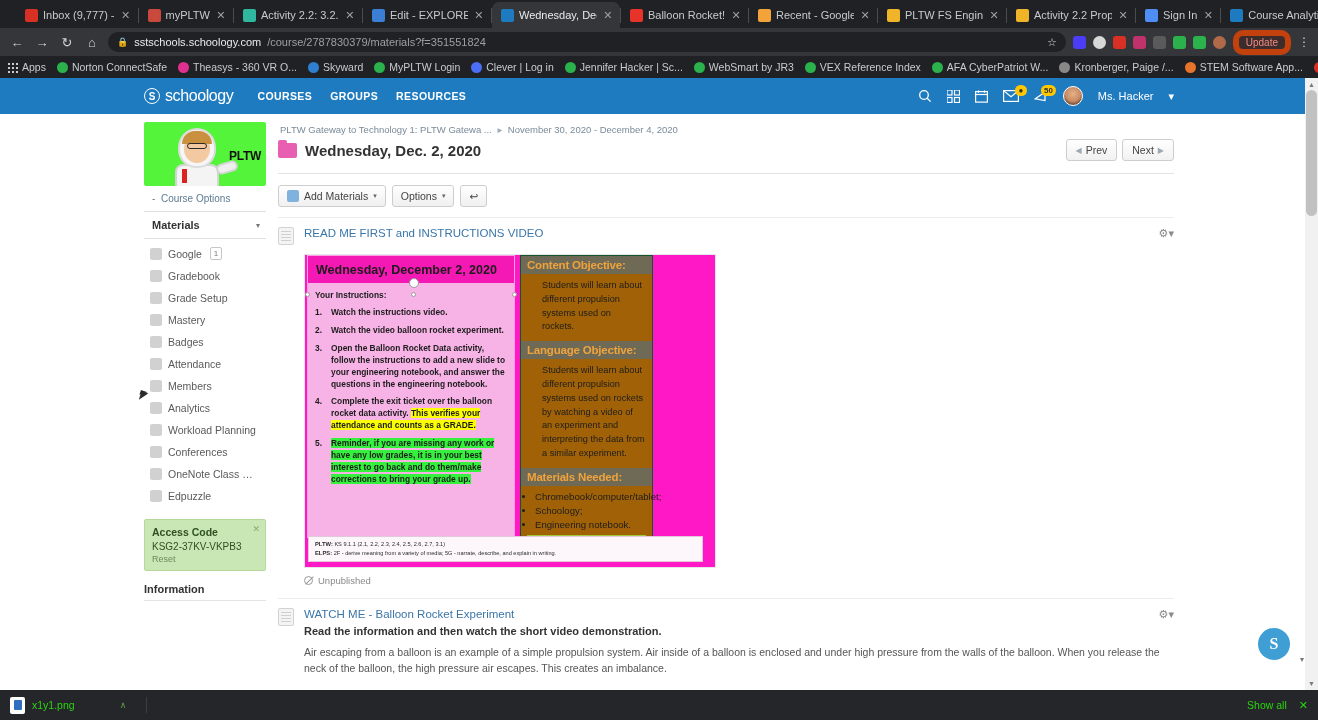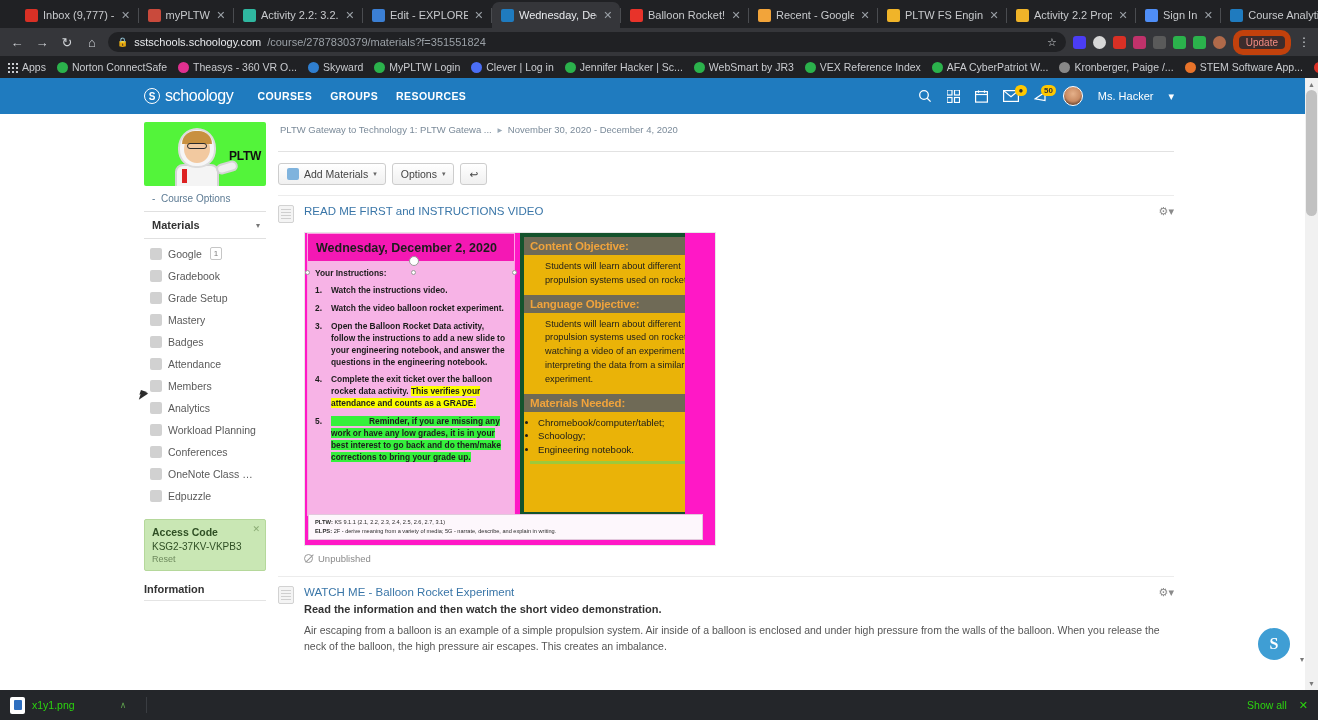--- a/index.html
+++ b/index.html
@@ -201,24 +201,24 @@
   .slide-head {
     background:#f418b4; height:27px; display:flex; align-items:center; padding-left:8px;
     font-size:12.5px; font-weight:bold; color:#1c1c1c;
   }
   .slide-instr { padding: 7px 6px 0 7px; font-size:8.4px; color:#1c1c1c; font-weight:bold; line-height:1.42; }
   .slide-instr .yi { font-weight:bold; display:block; margin-bottom:5px; }
   .olist { margin:0; padding:0; list-style:none; }
   .olist li { display:flex; gap:5px; margin-bottom:6px; }
   .olist .num { flex:0 0 11px; }
   .hl-yellow { background:#fbff00; }
-  .hl-green { background:#35f03c;padding-left:38px; }
+  .hl-green { background:#35f03c; }
   .slide-right {
-    position:absolute; left:215px; top:0; width:196px; height:283px;
-    background:#eab308; border:4px solid #14532d;
+    position:absolute; left:215px; top:0; width:133px; height:283px;
+    background:#a16207; border:1px solid #14532d;
   }
   .obj-head {
     background:#6f6a56; color:#f0a33c; font-weight:bold; font-size:11.5px;
     padding: 3px 6px; letter-spacing:-0.2px;
   }
   .obj-body { font-size:9.2px; color:#1c1c1c; padding:5px 7px 7px 21px; line-height:1.5; }
   .mat-ul { margin:4px 0 0 0; padding-left:14px; font-size:9.6px; color:#1c1c1c; line-height:1.45; }
   .green-rule { height:3px; background:#9ec93a; margin: 4px 6px 0 6px; }
   .slide-magenta { position:absolute; left:380px; top:0; width:31px; height:283px; background:#ff18c6; }
   .slide-footer {
@@ -577,20 +577,34 @@
         </div>
 
         <div class="info-title">Information</div>
       </div>
 
       <div class="content">
         <div class="breadcrumb">
           <span>PLTW Gateway to Technology 1: PLTW Gatewa ...</span>
           <span class="bc-sep">▸</span>
           <span>November 30, 2020 - December 4, 2020</span>
+        </div>
+        <div class="title-row">
+          <span class="folder-ico"></span>
+          <span class="page-title">Wednesday, Dec. 2, 2020</span>
+          <div class="prevnext">
+            <div class="pnbtn">
+              <span class="arr">◀</span>
+              <span>Prev</span>
+            </div>
+            <div class="pnbtn">
+              <span>Next</span>
+              <span class="arr">▶</span>
+            </div>
+          </div>
         </div>
         <div class="divider"></div>
 
         <div class="actions">
           <div class="abtn">
             <span class="bico"></span>
             <span>Add Materials</span>
             <span class="caret">▾</span>
           </div>
           <div class="abtn">

